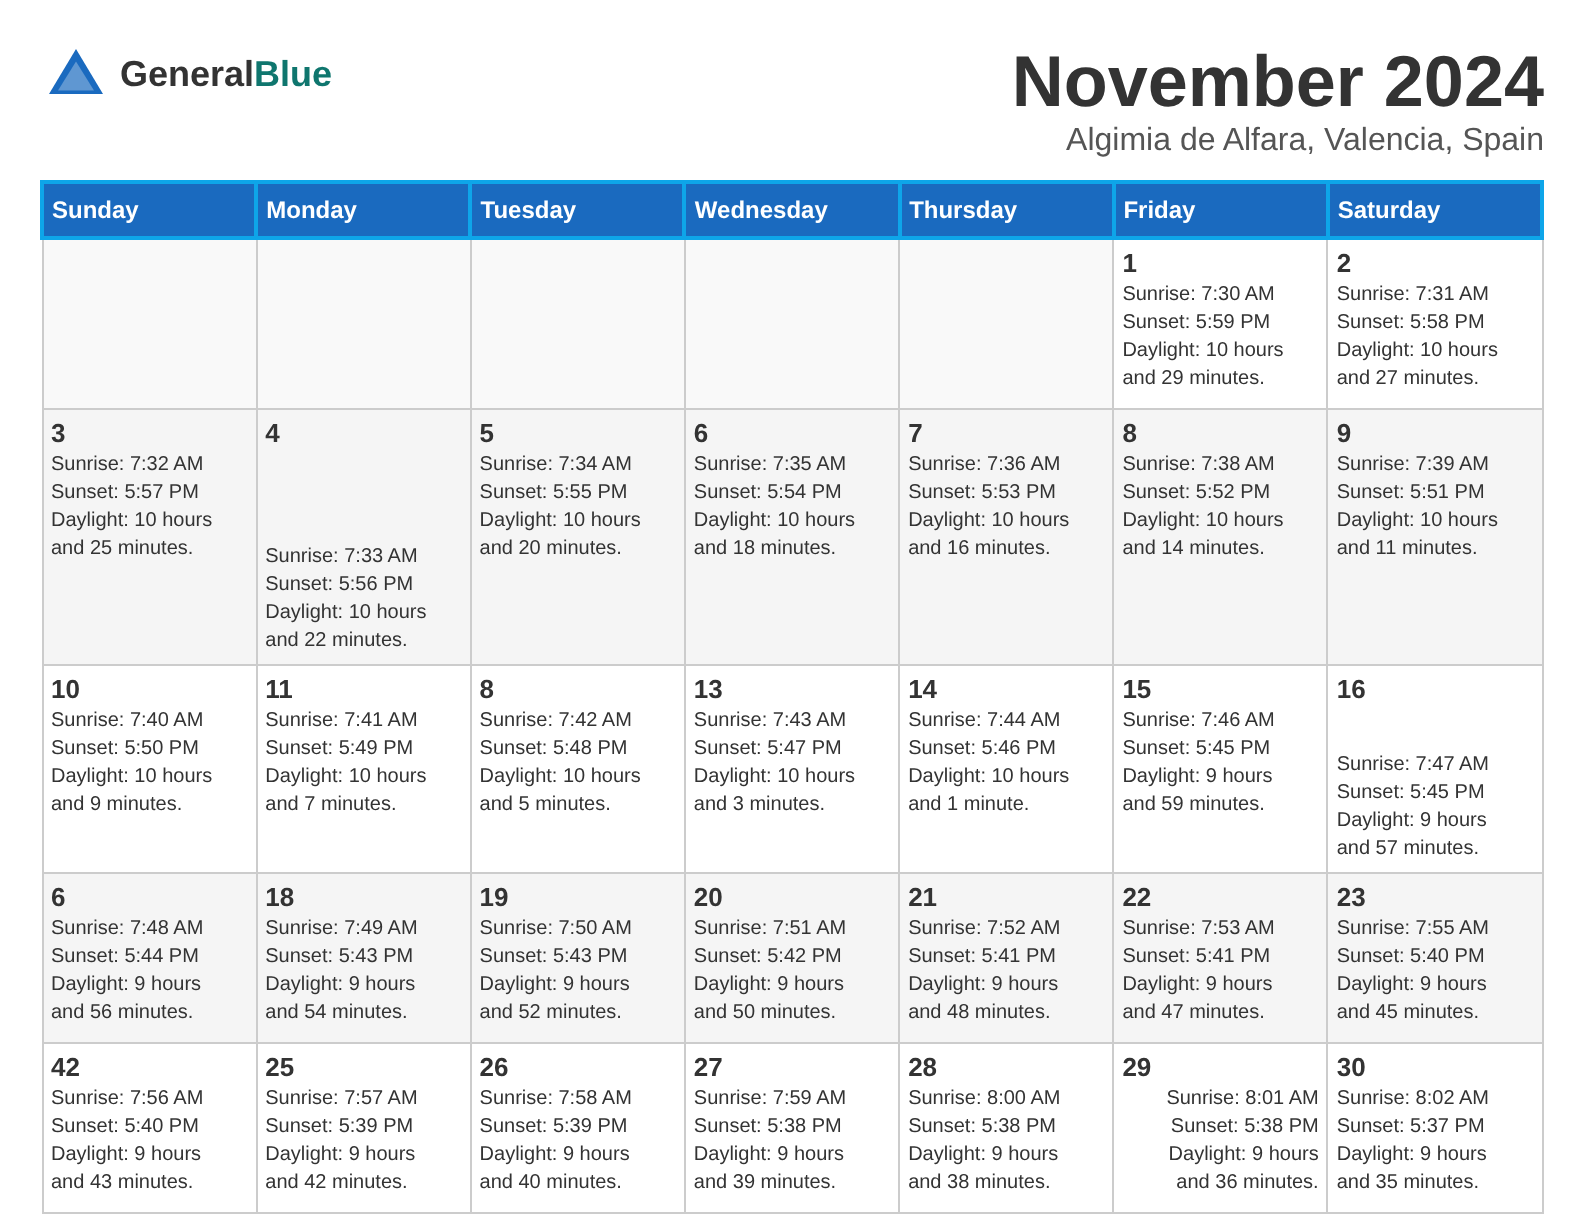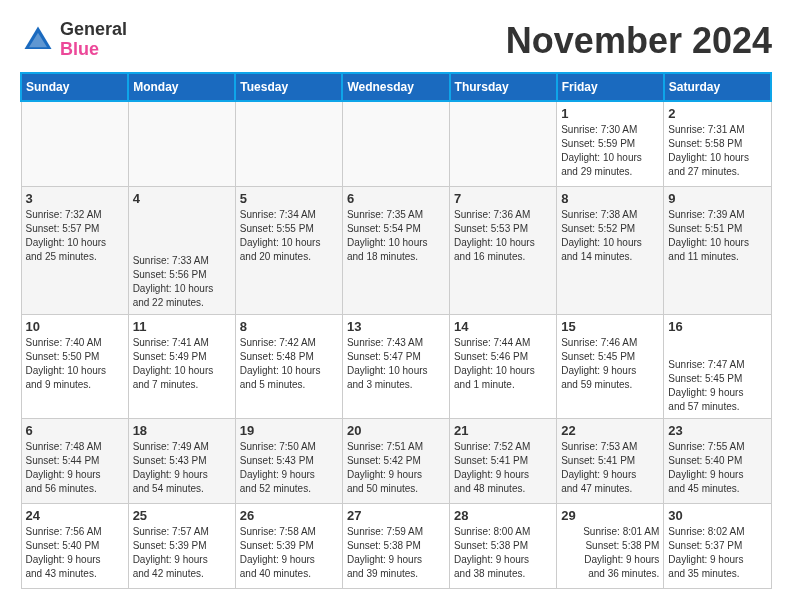--- a/index.html
+++ b/index.html
@@ -16,32 +16,33 @@
       align-items: flex-start;
       margin-bottom: 10px;
     }
     .logo {
       display: flex;
       align-items: center;
       gap: 4px;
     }
     .logo-text {
       display: flex;
-      flex-direction: column;
+      flex-direction: row;
       line-height: 1.1;
+      text-align: center;
     }
     .logo-general {
       font-size: 18px;
       font-weight: bold;
       color: #333;
     }
     .logo-blue {
       font-size: 18px;
       font-weight: bold;
-      color: #ec4899;
+      color: #0f766e;
     }
     .logo-icon {
       width: 36px;
       height: 36px;
     }
     .title-area {
       text-align: right;
     }
     .month-title {
       font-size: 36px;
@@ -105,20 +106,21 @@
       <polygon points="20,5 35,30 5,30" fill="#1a6abf"></polygon>
       <polygon points="20,12 30,28 10,28" fill="#fff" opacity="0.3"></polygon>
     </svg>
     <div class="logo-text">
       <span class="logo-general">General</span>
       <span class="logo-blue">Blue</span>
     </div>
   </div>
   <div class="title-area">
     <div class="month-title">November 2024</div>
+    <div class="location-title">Algimia de Alfara, Valencia, Spain</div>
   </div>
 </div>
 
 <table class="calendar">
   <thead>
     <tr>
     <th>Sunday</th>
         <th>Monday</th>
         <th>Tuesday</th>
         <th>Wednesday</th>
@@ -297,21 +299,21 @@
         <td>
           <span class="day-number">23</span>
           <div class="day-info" style="white-space: pre-line;">Sunrise: 7:55 AM
 Sunset: 5:40 PM
 Daylight: 9 hours
 and 45 minutes.</div>
         </td>
       </tr>
       <tr class="row-odd">
         <td>
-          <span class="day-number">24</span>
+          <span class="day-number">42</span>
           <div class="day-info" style="white-space: pre-line;">Sunrise: 7:56 AM
 Sunset: 5:40 PM
 Daylight: 9 hours
 and 43 minutes.</div>
         </td>
         <td>
           <span class="day-number">25</span>
           <div class="day-info" style="white-space: pre-line;">Sunrise: 7:57 AM
 Sunset: 5:39 PM
 Daylight: 9 hours

